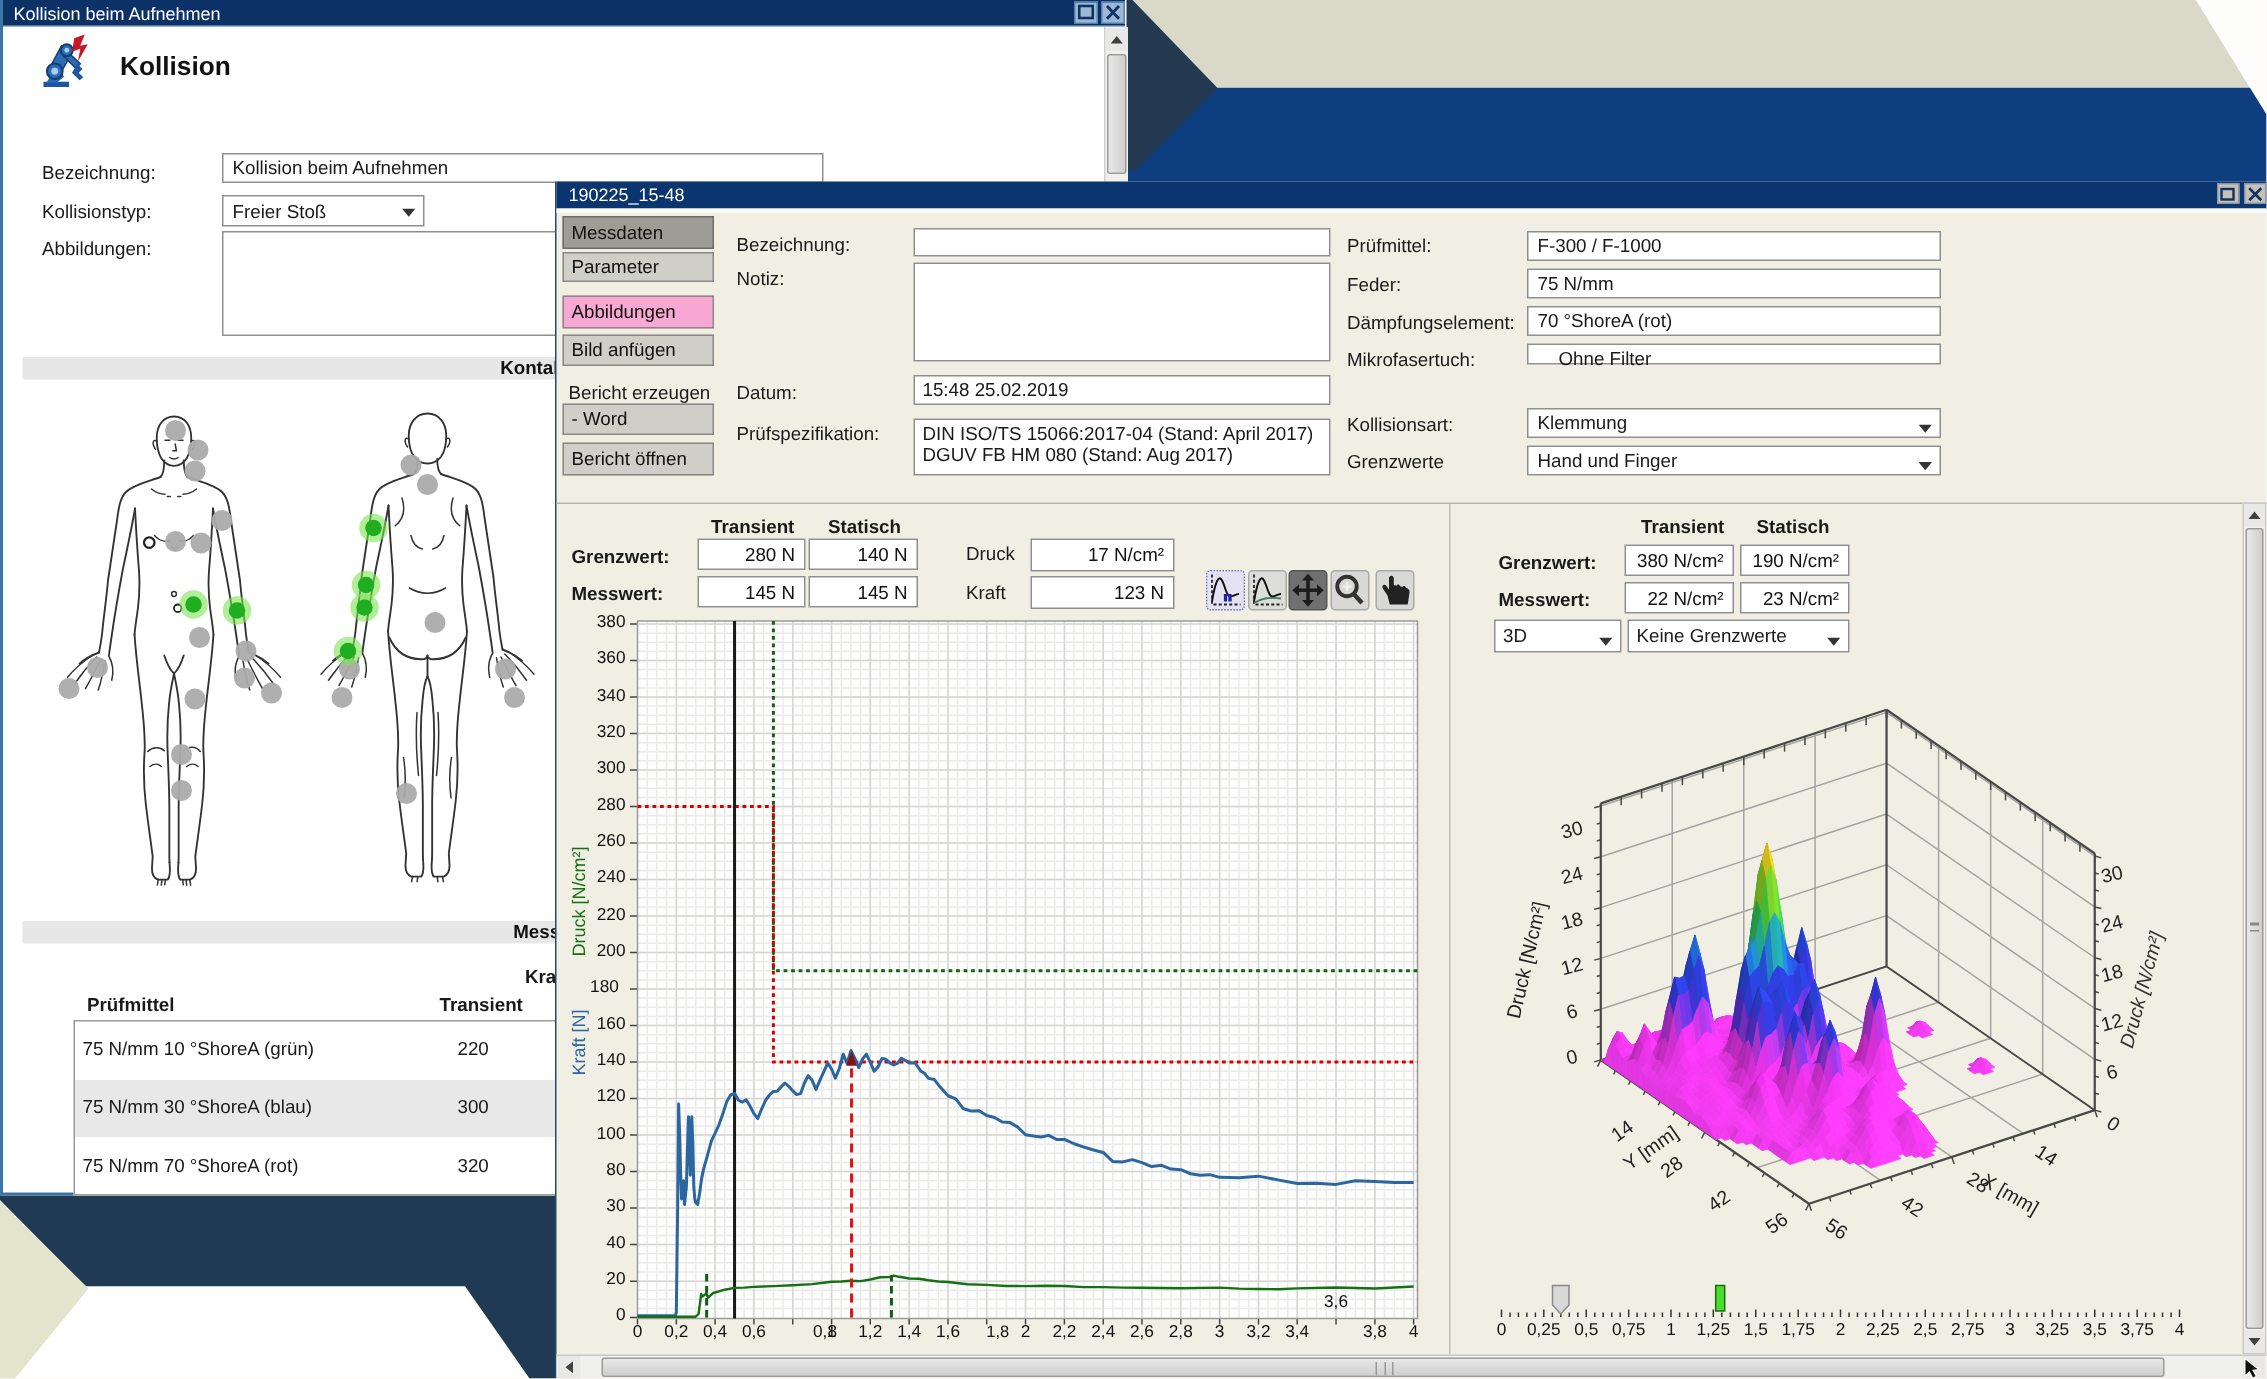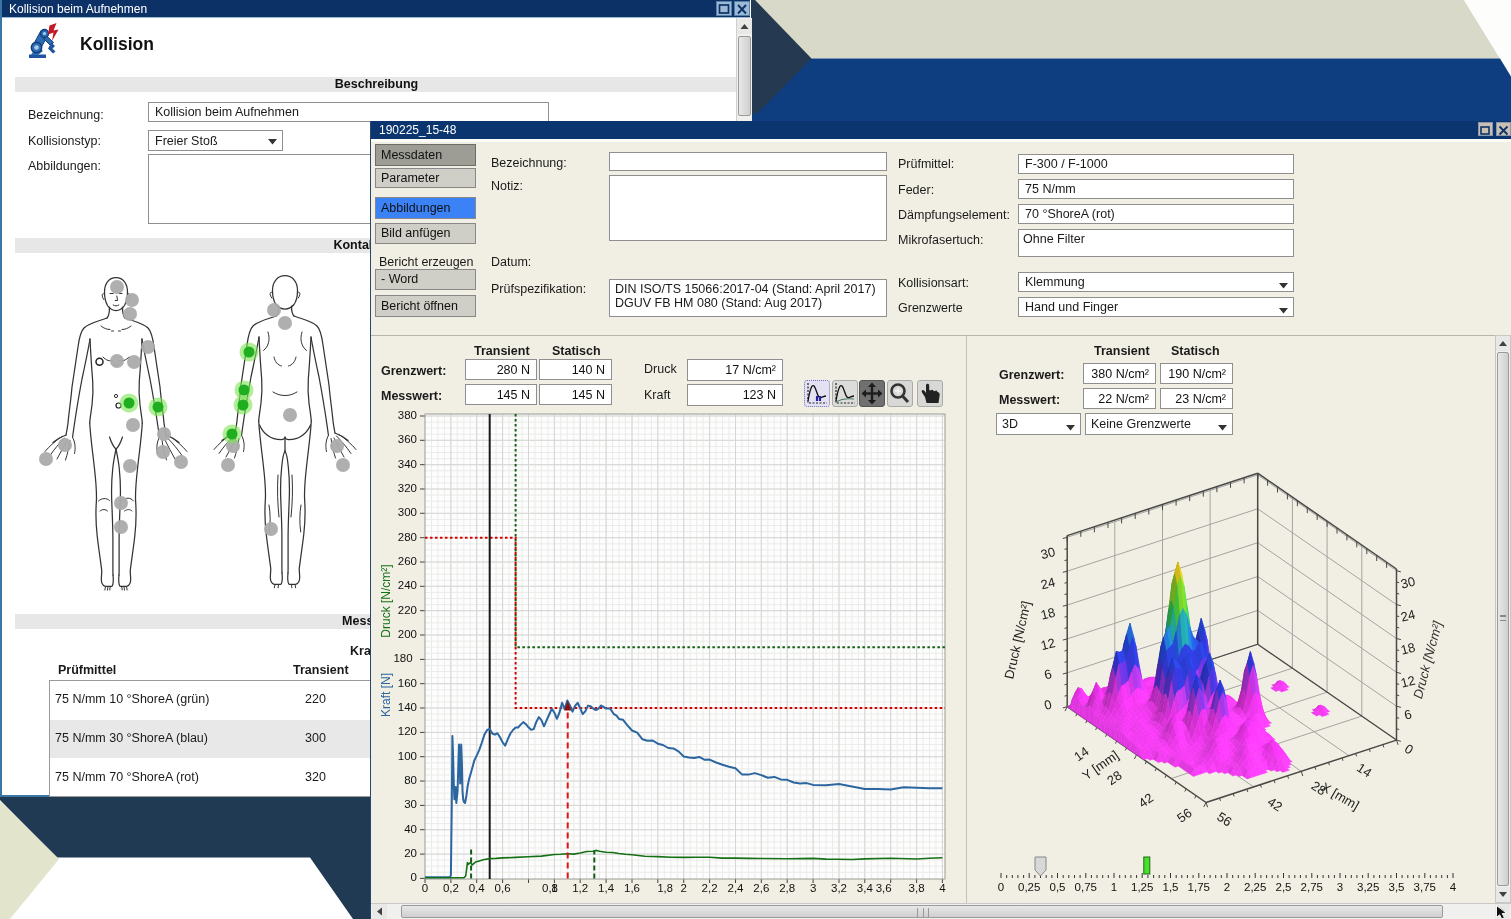--- a/index.html
+++ b/index.html
@@ -26,21 +26,20 @@
       <path d="M6.5,23.5 L14,9.5 L21,14 L13,28.5 Z" fill="#2b6cb4" stroke="#123d74" stroke-width="1"></path>
       <circle cx="9.5" cy="26.5" r="5.2" fill="#2b6cb4" stroke="#123d74" stroke-width="1.4"></circle>
       <circle cx="9.5" cy="26.5" r="2.3" fill="#a8cdf0"></circle>
       <path d="M18,13.5 L26.5,21.5 L23.5,24.5 L15.5,16.5 Z" fill="#2b6cb4" stroke="#123d74" stroke-width="1"></path>
       <circle cx="17.5" cy="12.5" r="4" fill="#2b6cb4" stroke="#123d74" stroke-width="1.3"></circle>
       <circle cx="17.5" cy="12.5" r="1.6" fill="#a8cdf0"></circle>
       <path d="M24.5,21.5 L28,25 L25.5,27.5 L28.5,30.5 L26,32.5 L21,27.5 Z" fill="#1d55a0"></path>
       <path d="M22.5,4.5 L29.5,2 L26.5,9.5 L31.5,8.5 L25,20 L26.5,11.5 L21,13.5 Z" fill="#c41828"></path>
     </svg>
     <div class="ab" style="left:78px;top:34px;font-size:17.5px;font-weight:bold;color:#111">Kollision</div>
-    <div class="bar" style="left:13px;top:77px;width:723px;height:15px;line-height:15px">Beschreibung</div>
     <div class="lbl" style="left:26px;top:108px">Bezeichnung:</div>
     <div class="inp" style="left:146px;top:102px;width:401px;height:20px;line-height:19px;padding-left:6px">Kollision beim Aufnehmen</div>
     <div class="lbl" style="left:26px;top:134px">Kollisionstyp:</div>
     <div class="inp" style="left:146px;top:130px;width:135px;height:21px;line-height:20px;padding-left:6px">Freier Stoß<svg width="9" height="6" style="position:absolute;right:5px;top:8px">
         <path d="M0,0h9l-4.5,5.5Z" fill="#333"></path>
       </svg></div>
     <div class="lbl" style="left:26px;top:159px">Abbildungen:</div>
     <div class="inp" style="left:146px;top:154px;width:401px;height:70px"></div>
     <div class="bar" style="left:13px;top:238px;width:723px;height:15px;line-height:15px">Kontaktstellen</div>
     <svg width="345" height="340" style="position:absolute;left:25px;top:262px">
@@ -170,43 +169,44 @@
       <div class="ab" style="left:1107px;top:1px;width:15px;height:14px;background:#c8c0b4;border:1px solid #8798ac"><svg width="13" height="12">
           <rect x="2" y="2" width="8" height="7" fill="none" stroke="#0d3268" stroke-width="1.6"></rect>
         </svg></div>
       <div class="ab" style="left:1125px;top:1px;width:15px;height:14px;background:#c8c0b4;border:1px solid #8798ac"><svg width="13" height="12">
           <path d="M2.5,1.5 L10.5,9.5 M10.5,1.5 L2.5,9.5" stroke="#0d3268" stroke-width="1.8"></path>
         </svg></div>
     </div>
     <div class="ab" style="left:0;top:18px;width:100%;height:3px;background:#fcfbf4"></div>
     <div class="btn" style="left:4px;top:23px;width:101px;height:22px;background:#9d9d96;border-color:#6d6d68;line-height:20px">Messdaten</div>
     <div class="btn" style="left:4px;top:47px;width:101px;height:20px;background:#cfcfc7;border-color:#888;line-height:18px">Parameter</div>
-    <div class="btn" style="left:4px;top:76px;width:101px;height:22px;background:#3b82f6;border-color:#888;line-height:20px">Abbildungen</div>
+    <div class="btn" style="left:4px;top:76px;width:101px;height:22px;background:#f9a8d4;border-color:#888;line-height:20px">Abbildungen</div>
     <div class="btn" style="left:4px;top:102px;width:101px;height:21px;background:#cfcfc7;border-color:#888;line-height:19px">Bild anfügen</div>
     <div class="lbl" style="left:8px;top:256px-121px"></div>
     <div class="lbl" style="left:8px;top:134px">Bericht erzeugen</div>
     <div class="btn" style="left:4px;top:148px;width:101px;height:21px;line-height:19px"> - Word</div>
     <div class="btn" style="left:4px;top:174px;width:101px;height:22px;line-height:20px">Bericht öffnen</div>
     <div class="lbl" style="left:120px;top:35px">Bezeichnung:</div>
     <div class="lbl" style="left:120px;top:58px">Notiz:</div>
     <div class="lbl" style="left:120px;top:134px">Datum:</div>
     <div class="lbl" style="left:120px;top:161px">Prüfspezifikation:</div>
     <div class="inp" style="left:238px;top:31px;width:278px;height:19px"></div>
     <div class="inp" style="left:238px;top:54px;width:278px;height:66px"></div>
+    <div class="inp" style="left:238px;top:129px;width:278px;height:20px;line-height:19px;padding-left:5px">15:48 25.02.2019</div>
     <div class="inp" style="left:238px;top:158px;width:278px;height:38px;line-height:14px;padding:2px 0 0 5px">DIN ISO/TS 15066:2017-04 (Stand: April 2017)<br>DGUV FB HM 080 (Stand: Aug 2017)</div>
     <div class="lbl" style="left:527px;top:36px">Prüfmittel:</div>
     <div class="lbl" style="left:527px;top:62px">Feder:</div>
     <div class="lbl" style="left:527px;top:87px">Dämpfungselement:</div>
     <div class="lbl" style="left:527px;top:112px">Mikrofasertuch:</div>
     <div class="lbl" style="left:527px;top:155px">Kollisionsart:</div>
     <div class="lbl" style="left:527px;top:180px">Grenzwerte</div>
     <div class="inp" style="left:647px;top:33px;width:276px;height:20px;line-height:19px;padding-left:6px">F-300 / F-1000</div>
     <div class="inp" style="left:647px;top:58px;width:276px;height:20px;line-height:19px;padding-left:6px">75 N/mm</div>
     <div class="inp" style="left:647px;top:83px;width:276px;height:20px;line-height:19px;padding-left:6px">70 °ShoreA (rot)</div>
-    <div class="inp" style="left:647px;top:108px;width:276px;height:28px;line-height:19px;padding-left:4px">Ohne Filter</div>
+    <div class="inp" style="left:647px;top:108px;width:276px;height:14px;line-height:19px;padding-left:20px">Ohne Filter</div>
     <div class="inp" style="left:647px;top:151px;width:276px;height:20px;line-height:19px;padding-left:6px">Klemmung<svg width="9" height="6" style="position:absolute;right:5px;top:10px">
         <path d="M0,0h9l-4.5,5.5Z" fill="#333"></path>
       </svg></div>
     <div class="inp" style="left:647px;top:176px;width:276px;height:20px;line-height:19px;padding-left:6px">Hand und Finger<svg width="9" height="6" style="position:absolute;right:5px;top:10px">
         <path d="M0,0h9l-4.5,5.5Z" fill="#333"></path>
       </svg></div>
     <div class="ab" style="left:0;top:214px;width:1141px;height:1px;background:#b8b6aa"></div>
     <div class="ab" style="left:595px;top:215px;width:1px;height:567px;background:#c4c2b6"></div>
     <div class="lbl" style="left:103px;top:223px;font-weight:bold">Transient</div>
     <div class="lbl" style="left:181px;top:223px;font-weight:bold">Statisch</div>
@@ -295,21 +295,21 @@
     <div style="position:absolute;left:246px;top:761px;width:30px;text-align:center;font-size:11.5px;color:#111">1,6</div>
     <div style="position:absolute;left:271.8px;top:761px;width:30px;text-align:right;font-size:11px;color:#111">1,8</div>
     <div style="position:absolute;left:297.7px;top:761px;width:30px;text-align:center;font-size:11.5px;color:#111">2</div>
     <div style="position:absolute;left:323.6px;top:761px;width:30px;text-align:center;font-size:11.5px;color:#111">2,2</div>
     <div style="position:absolute;left:349.5px;top:761px;width:30px;text-align:center;font-size:11.5px;color:#111">2,4</div>
     <div style="position:absolute;left:375.3px;top:761px;width:30px;text-align:center;font-size:11.5px;color:#111">2,6</div>
     <div style="position:absolute;left:401.2px;top:761px;width:30px;text-align:center;font-size:11.5px;color:#111">2,8</div>
     <div style="position:absolute;left:427.1px;top:761px;width:30px;text-align:center;font-size:11.5px;color:#111">3</div>
     <div style="position:absolute;left:453px;top:761px;width:30px;text-align:center;font-size:11.5px;color:#111">3,2</div>
     <div style="position:absolute;left:478.8px;top:761px;width:30px;text-align:center;font-size:11.5px;color:#111">3,4</div>
-    <div style="position:absolute;left:504.7px;top:761px;width:30px;font-size:11.5px;color:#111">3,6</div>
+    <div style="position:absolute;left:504.7px;top:741px;width:30px;text-align:center;font-size:11.5px;color:#111">3,6</div>
     <div style="position:absolute;left:530.6px;top:761px;width:30px;text-align:center;font-size:11.5px;color:#111">3,8</div>
     <div style="position:absolute;left:556.4px;top:761px;width:30px;text-align:center;font-size:11.5px;color:#111">4</div>
     <div style="position:absolute;left:-35px;top:473px;width:100px;height:14px;transform:rotate(-90deg);font-size:12px;color:#157015;text-align:center;white-space:nowrap">Druck [N/cm²]</div>
     <div style="position:absolute;left:-21px;top:567px;width:72px;height:14px;transform:rotate(-90deg);font-size:12px;color:#2b66a0;text-align:center;white-space:nowrap">Kraft [N]</div>
     <div class="lbl" style="left:723px;top:223px;font-weight:bold">Transient</div>
     <div class="lbl" style="left:800px;top:223px;font-weight:bold">Statisch</div>
     <div class="lbl" style="left:628px;top:247px;font-weight:bold">Grenzwert:</div>
     <div class="lbl" style="left:628px;top:272px;font-weight:bold">Messwert:</div>
     <div class="vbox" style="left:712px;top:242px;width:73px;height:21px;line-height:20px">380 N/cm²</div>
     <div class="vbox" style="left:789px;top:242px;width:73px;height:21px;line-height:20px">190 N/cm²</div>

